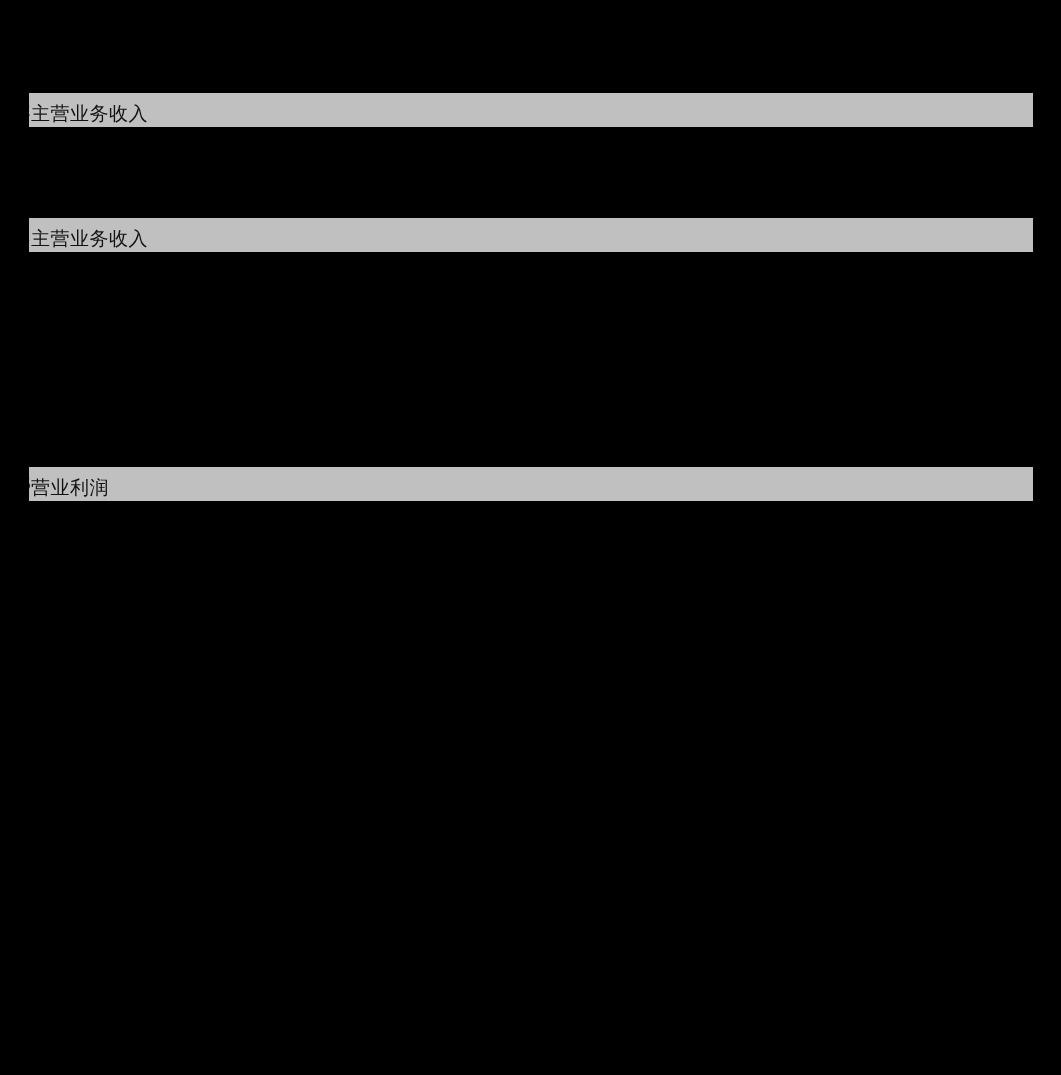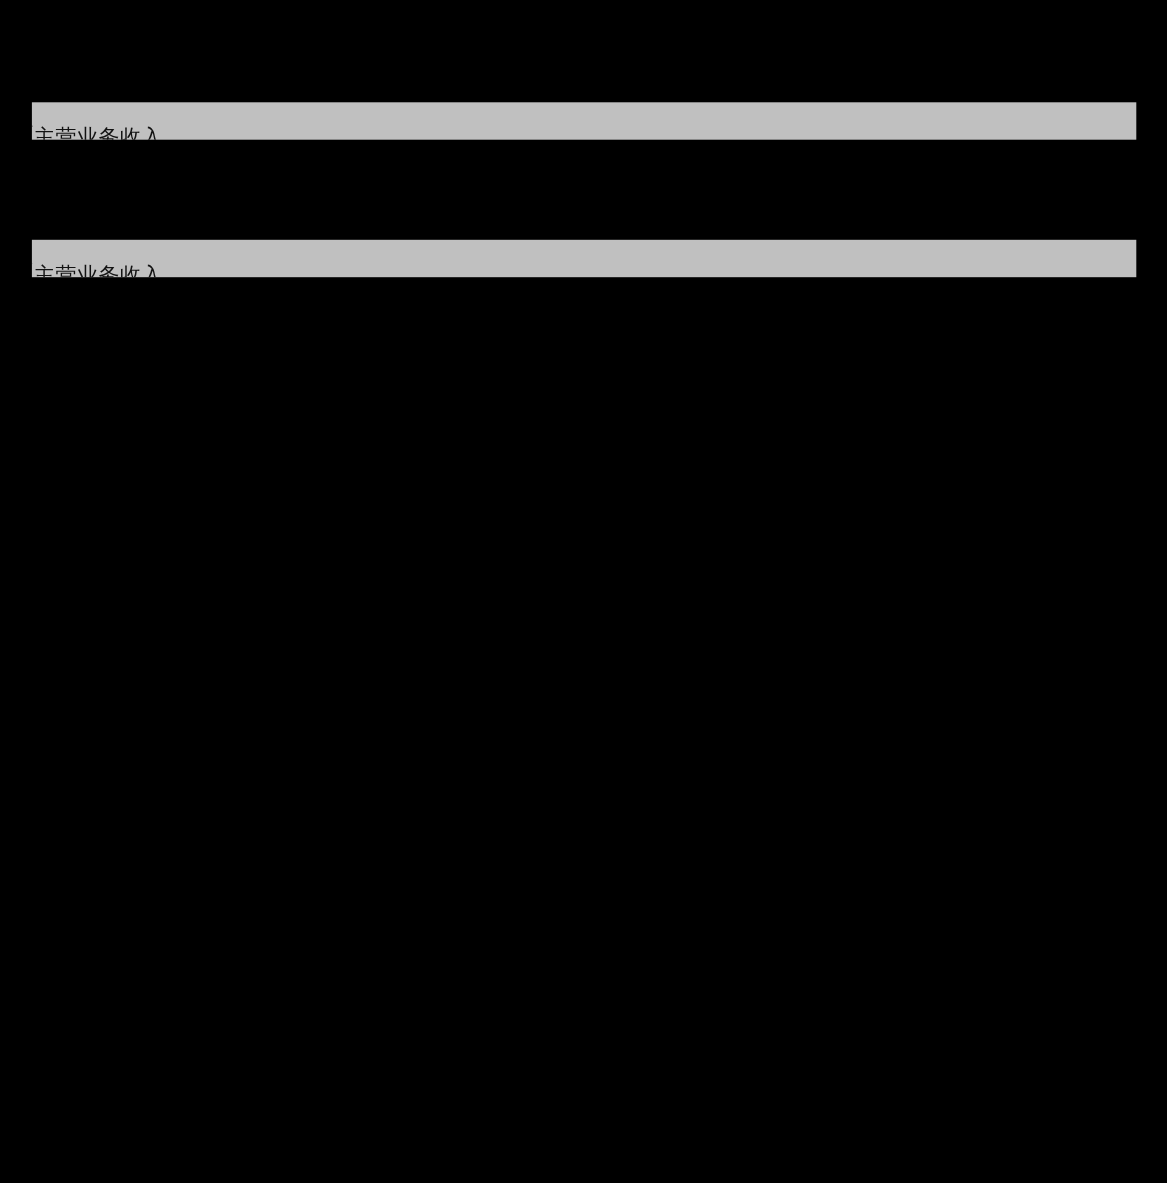--- a/index.html
+++ b/index.html
@@ -33,21 +33,21 @@
     height: 34px;
     background: #c0c0c0;
     color: #111111;
     overflow: hidden;
     white-space: nowrap;
   }
 
   .row-label {
     position: absolute;
     left: 2px;
-    top: 16px;
+    top: 4px;
     height: 22px;
     line-height: 34px;
     font-family: Liberation Sans, sans-serif;
     font-size: 19px;
     letter-spacing: 0.5px;
     color: #121212;
   }
 
   .row-values {
     position: absolute;
@@ -84,16 +84,23 @@
   </div>
 
   <div class="row-band" style="top:218px;">
     <span class="row-label">主营业务收入</span>
     <div class="row-values">
 
       <span class="cell c4">149,281</span>
     </div>
   </div>
 
+  <div class="row-band" style="top:467px;">
+    <span class="row-label">营业利润</span>
+    <div class="row-values">
+
+      <span class="cell c4">94,066</span>
+    </div>
+  </div>
 
 
 
 </div>
 
 </body></html>

